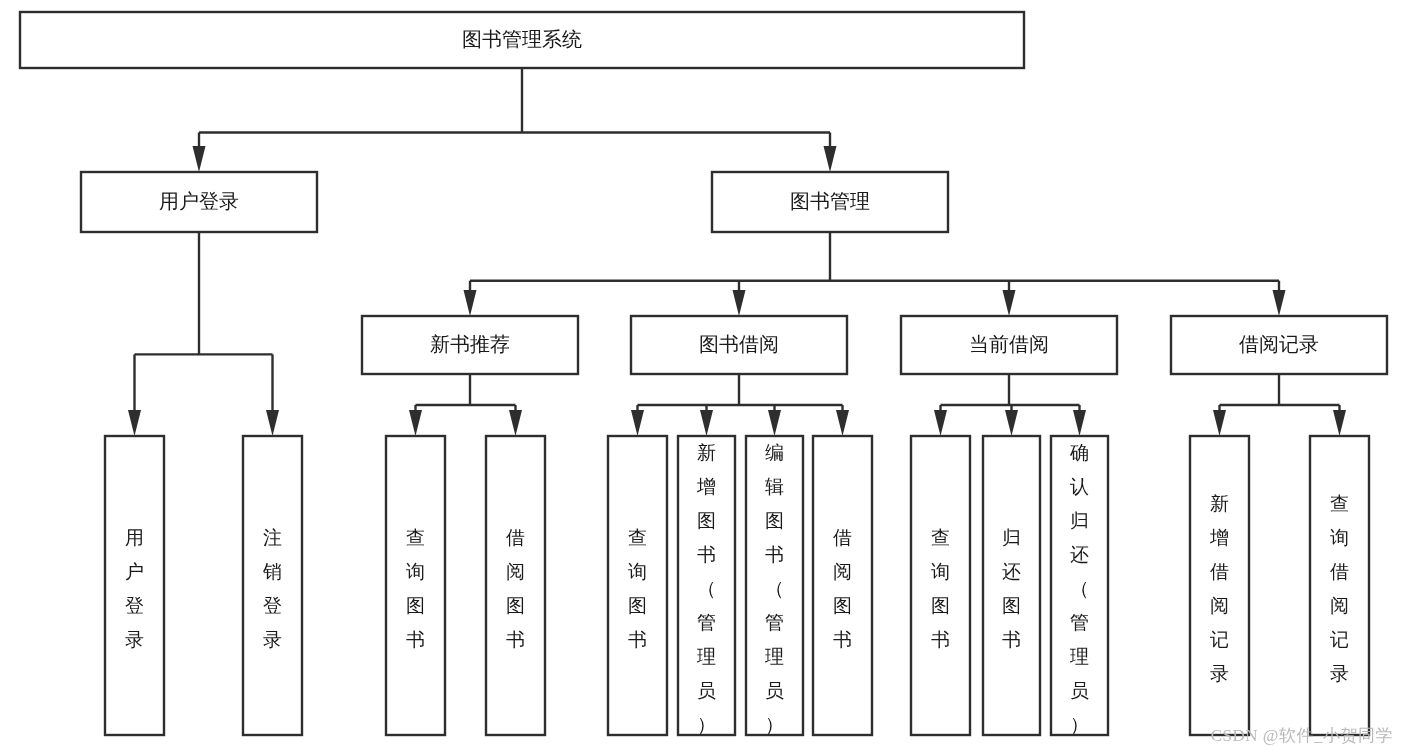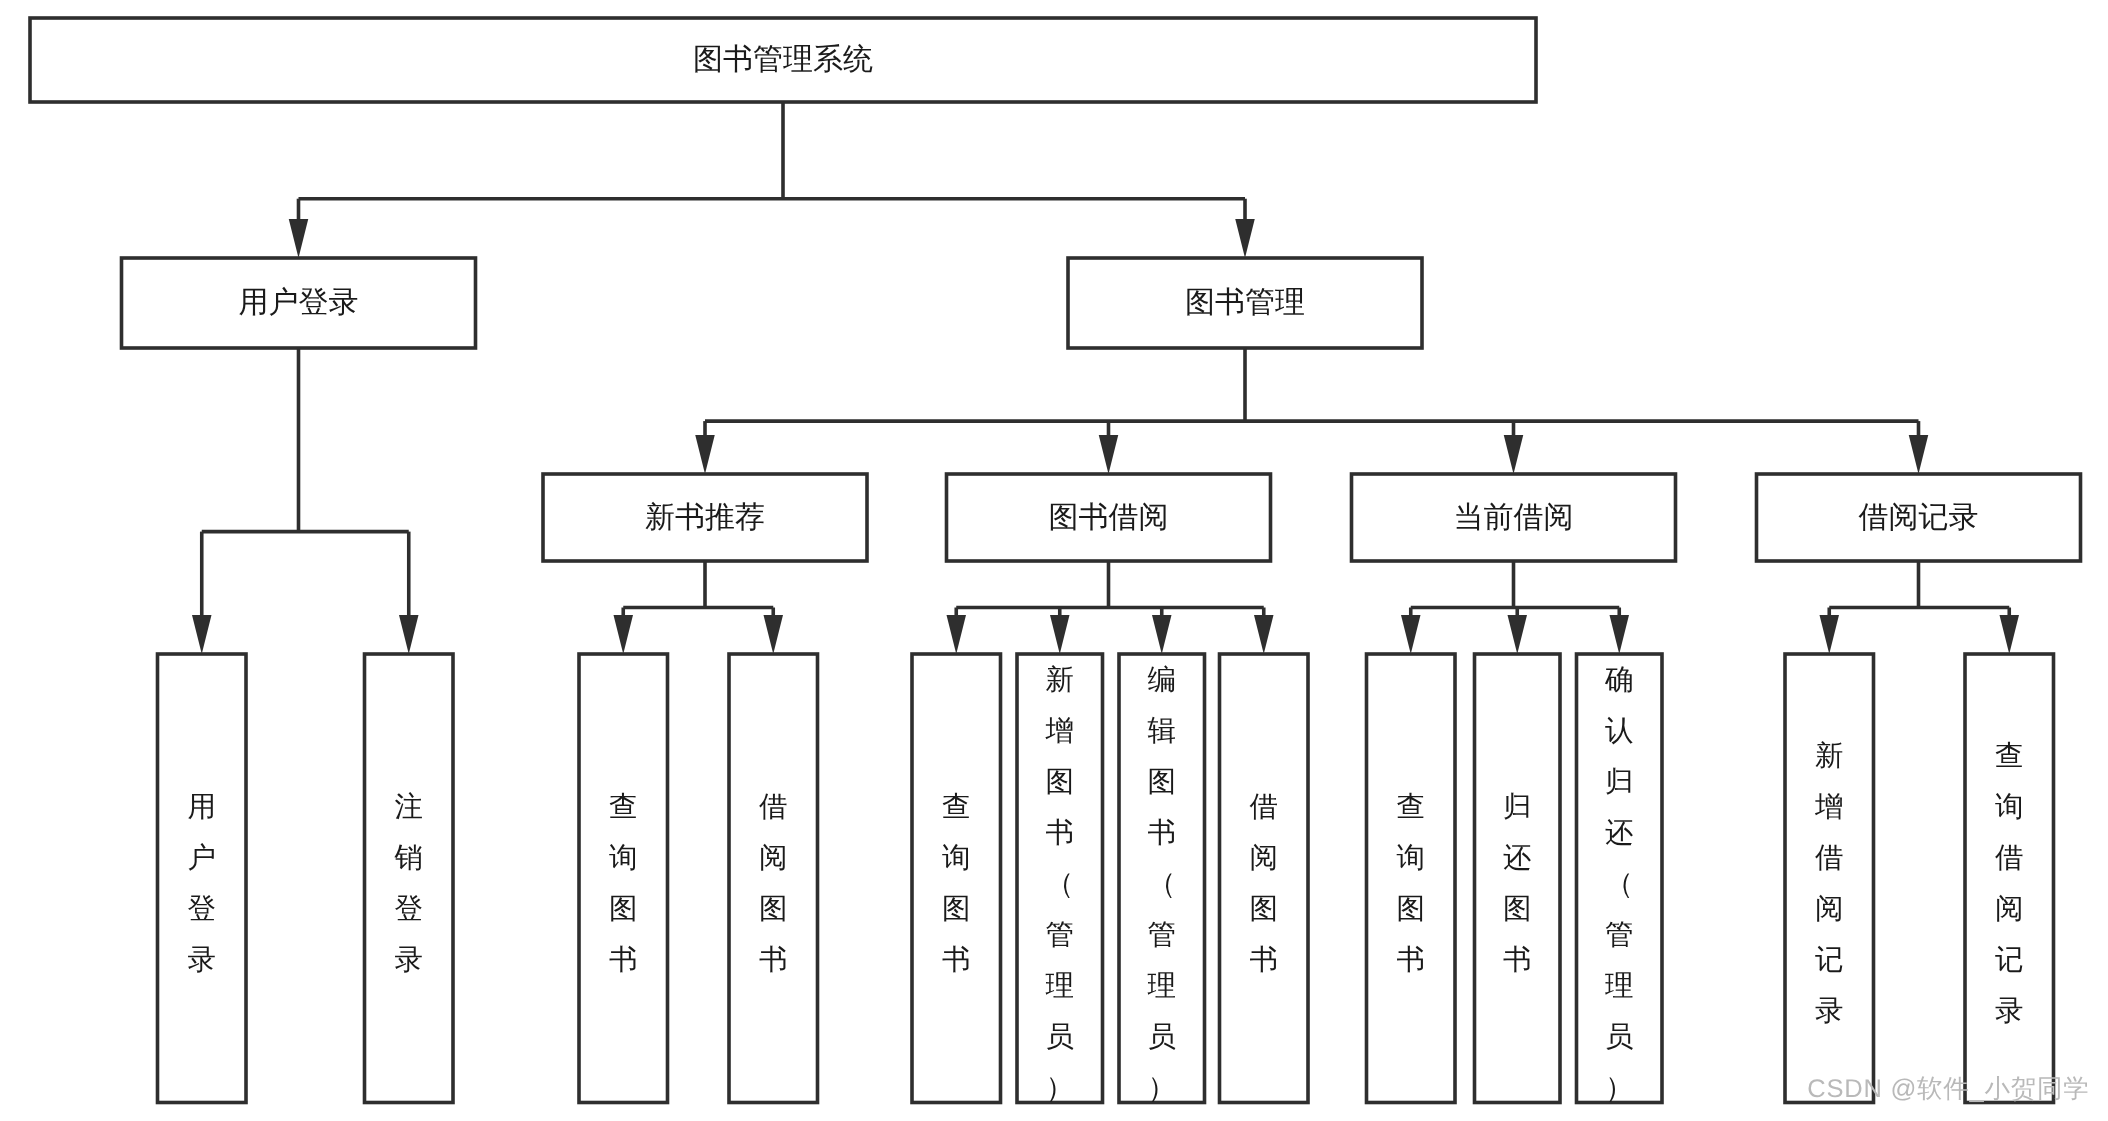--- a/index.html
+++ b/index.html
@@ -51,22 +51,22 @@
   }
   .node-label-v {
     font-family: "Liberation Sans", "DejaVu Sans", sans-serif;
     font-size: 19px;
     fill: #1a1a1a;
     text-anchor: middle;
   }
   .watermark {
     position: absolute;
     right: 12px;
-    bottom: 10px;
-    font-family: Liberation Sans, sans-serif;
+    bottom: 0;
+    font-family: Liberation Serif, serif;
     font-size: 17px;
     color: #b9b9b9;
     white-space: nowrap;
     letter-spacing: 0.5px;
     pointer-events: none;
   }
 </style>
 </head>
 <body>
 

